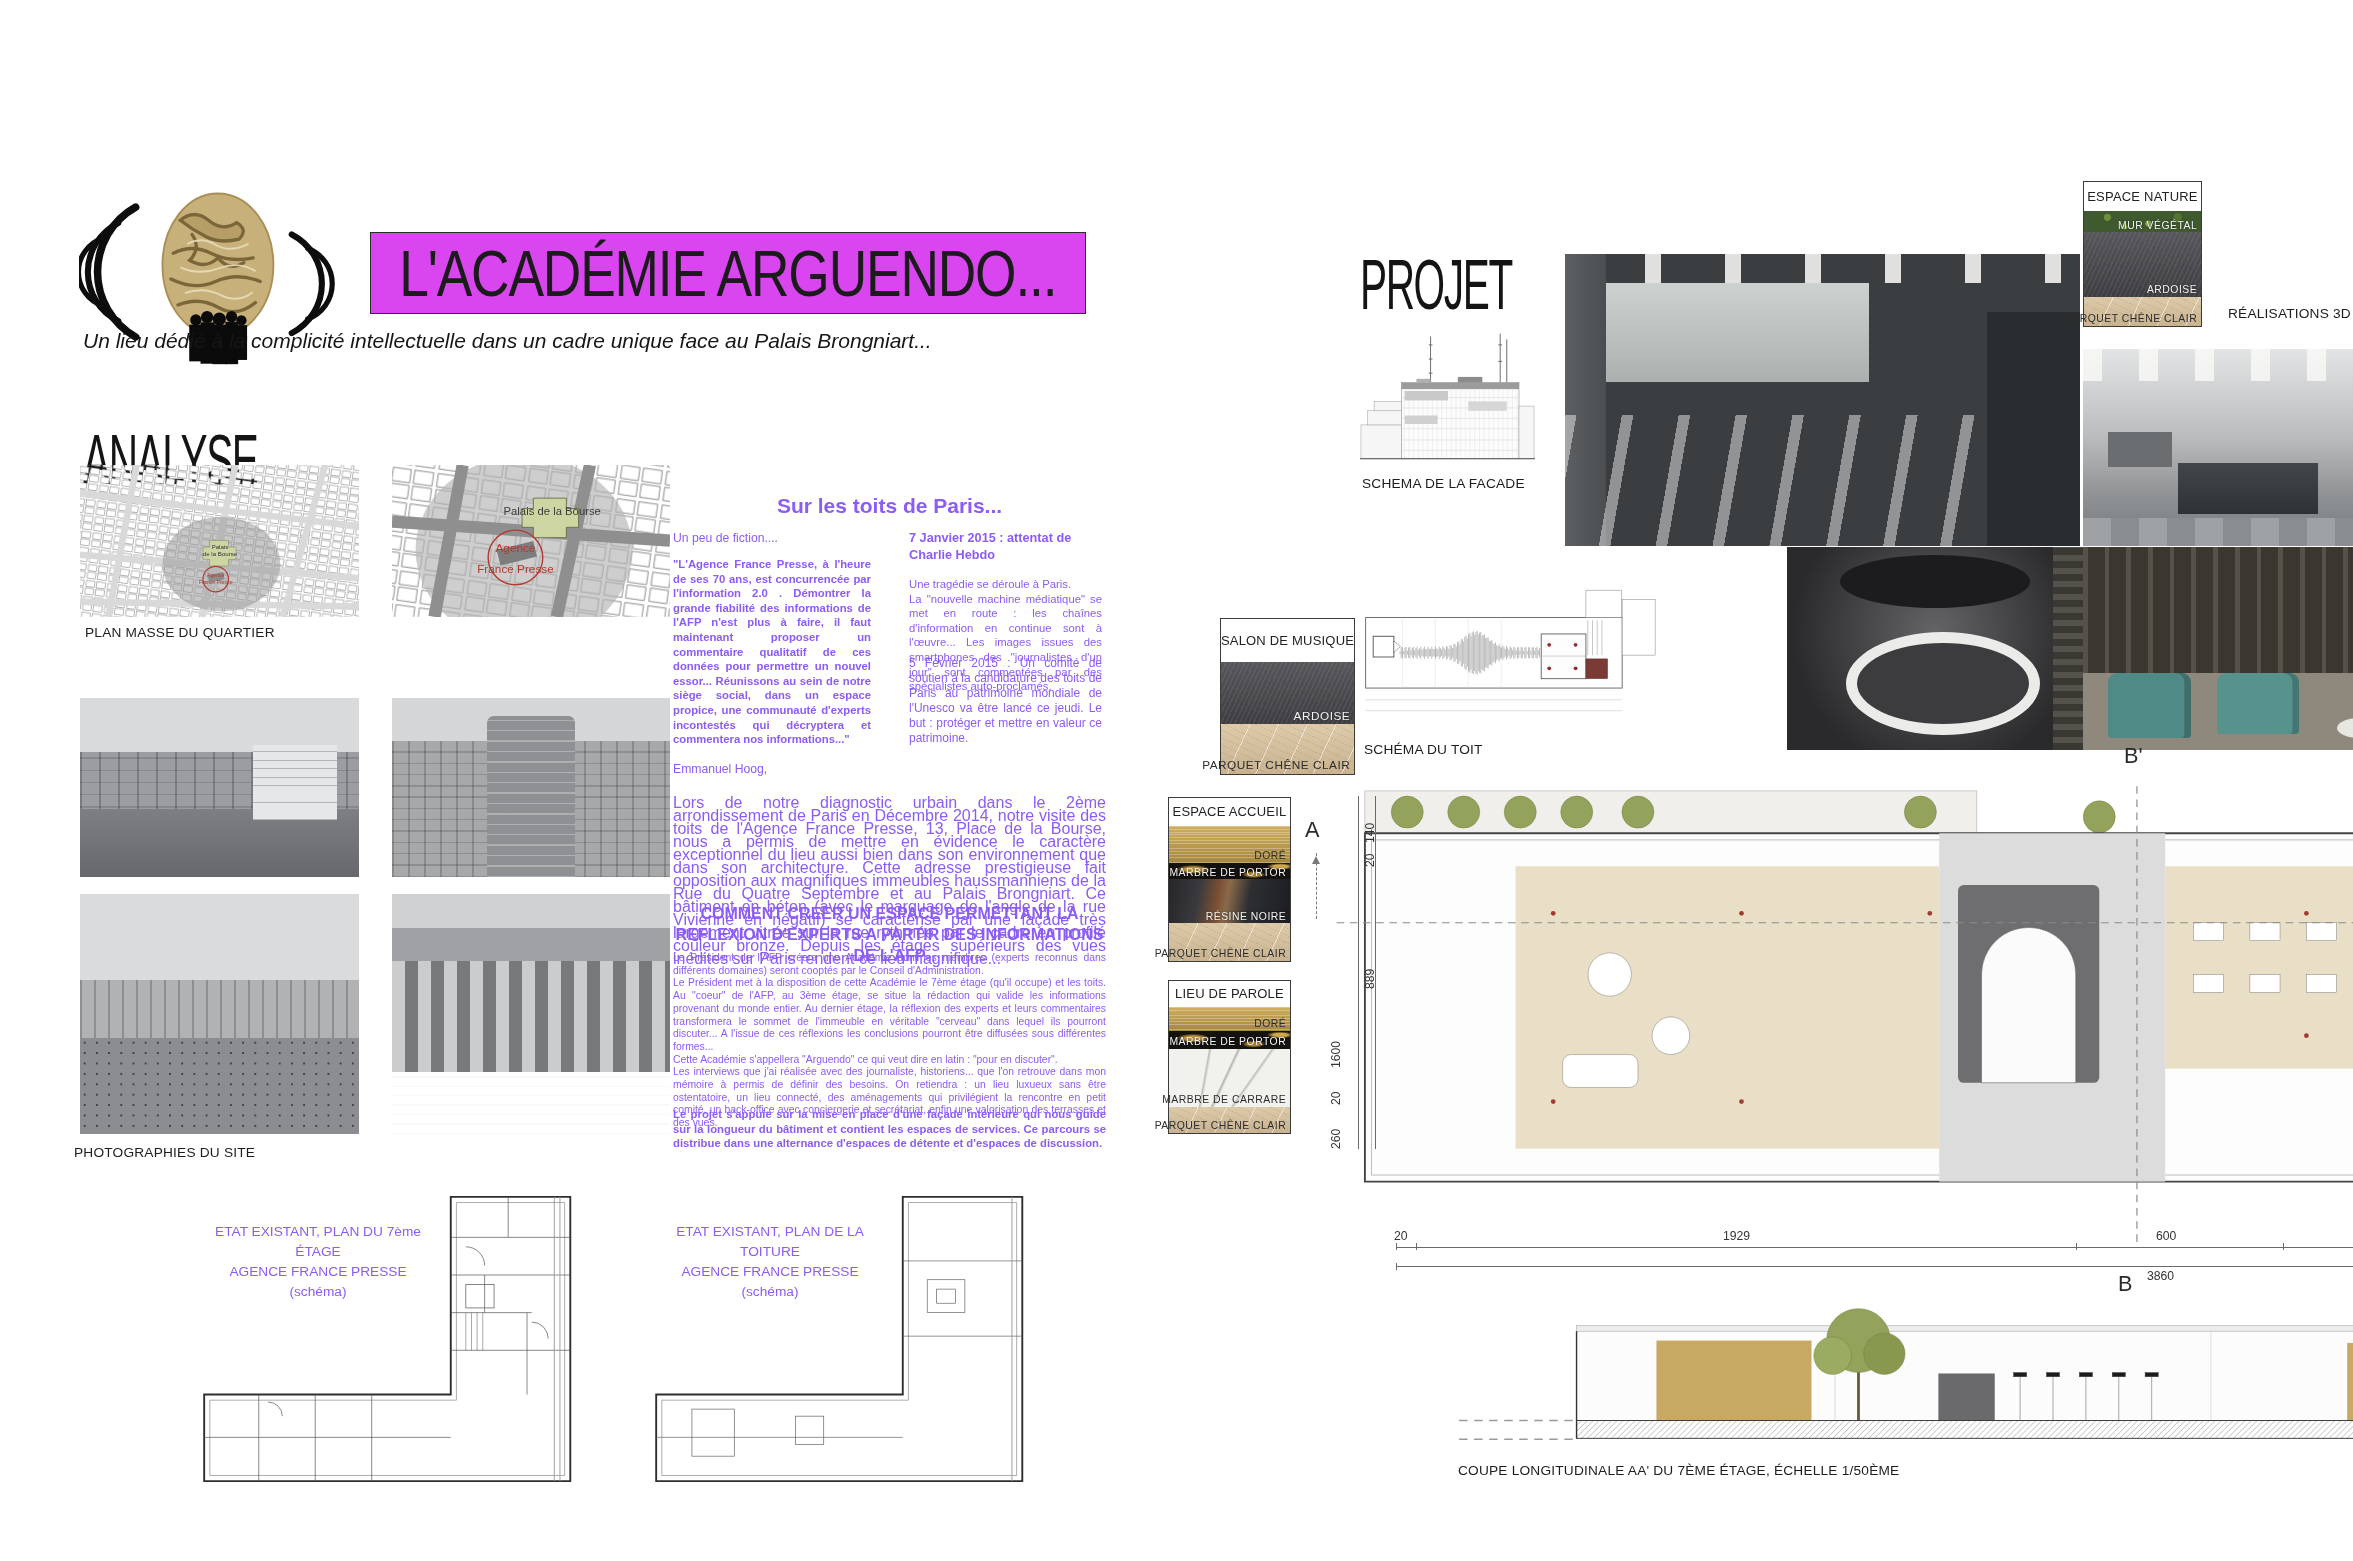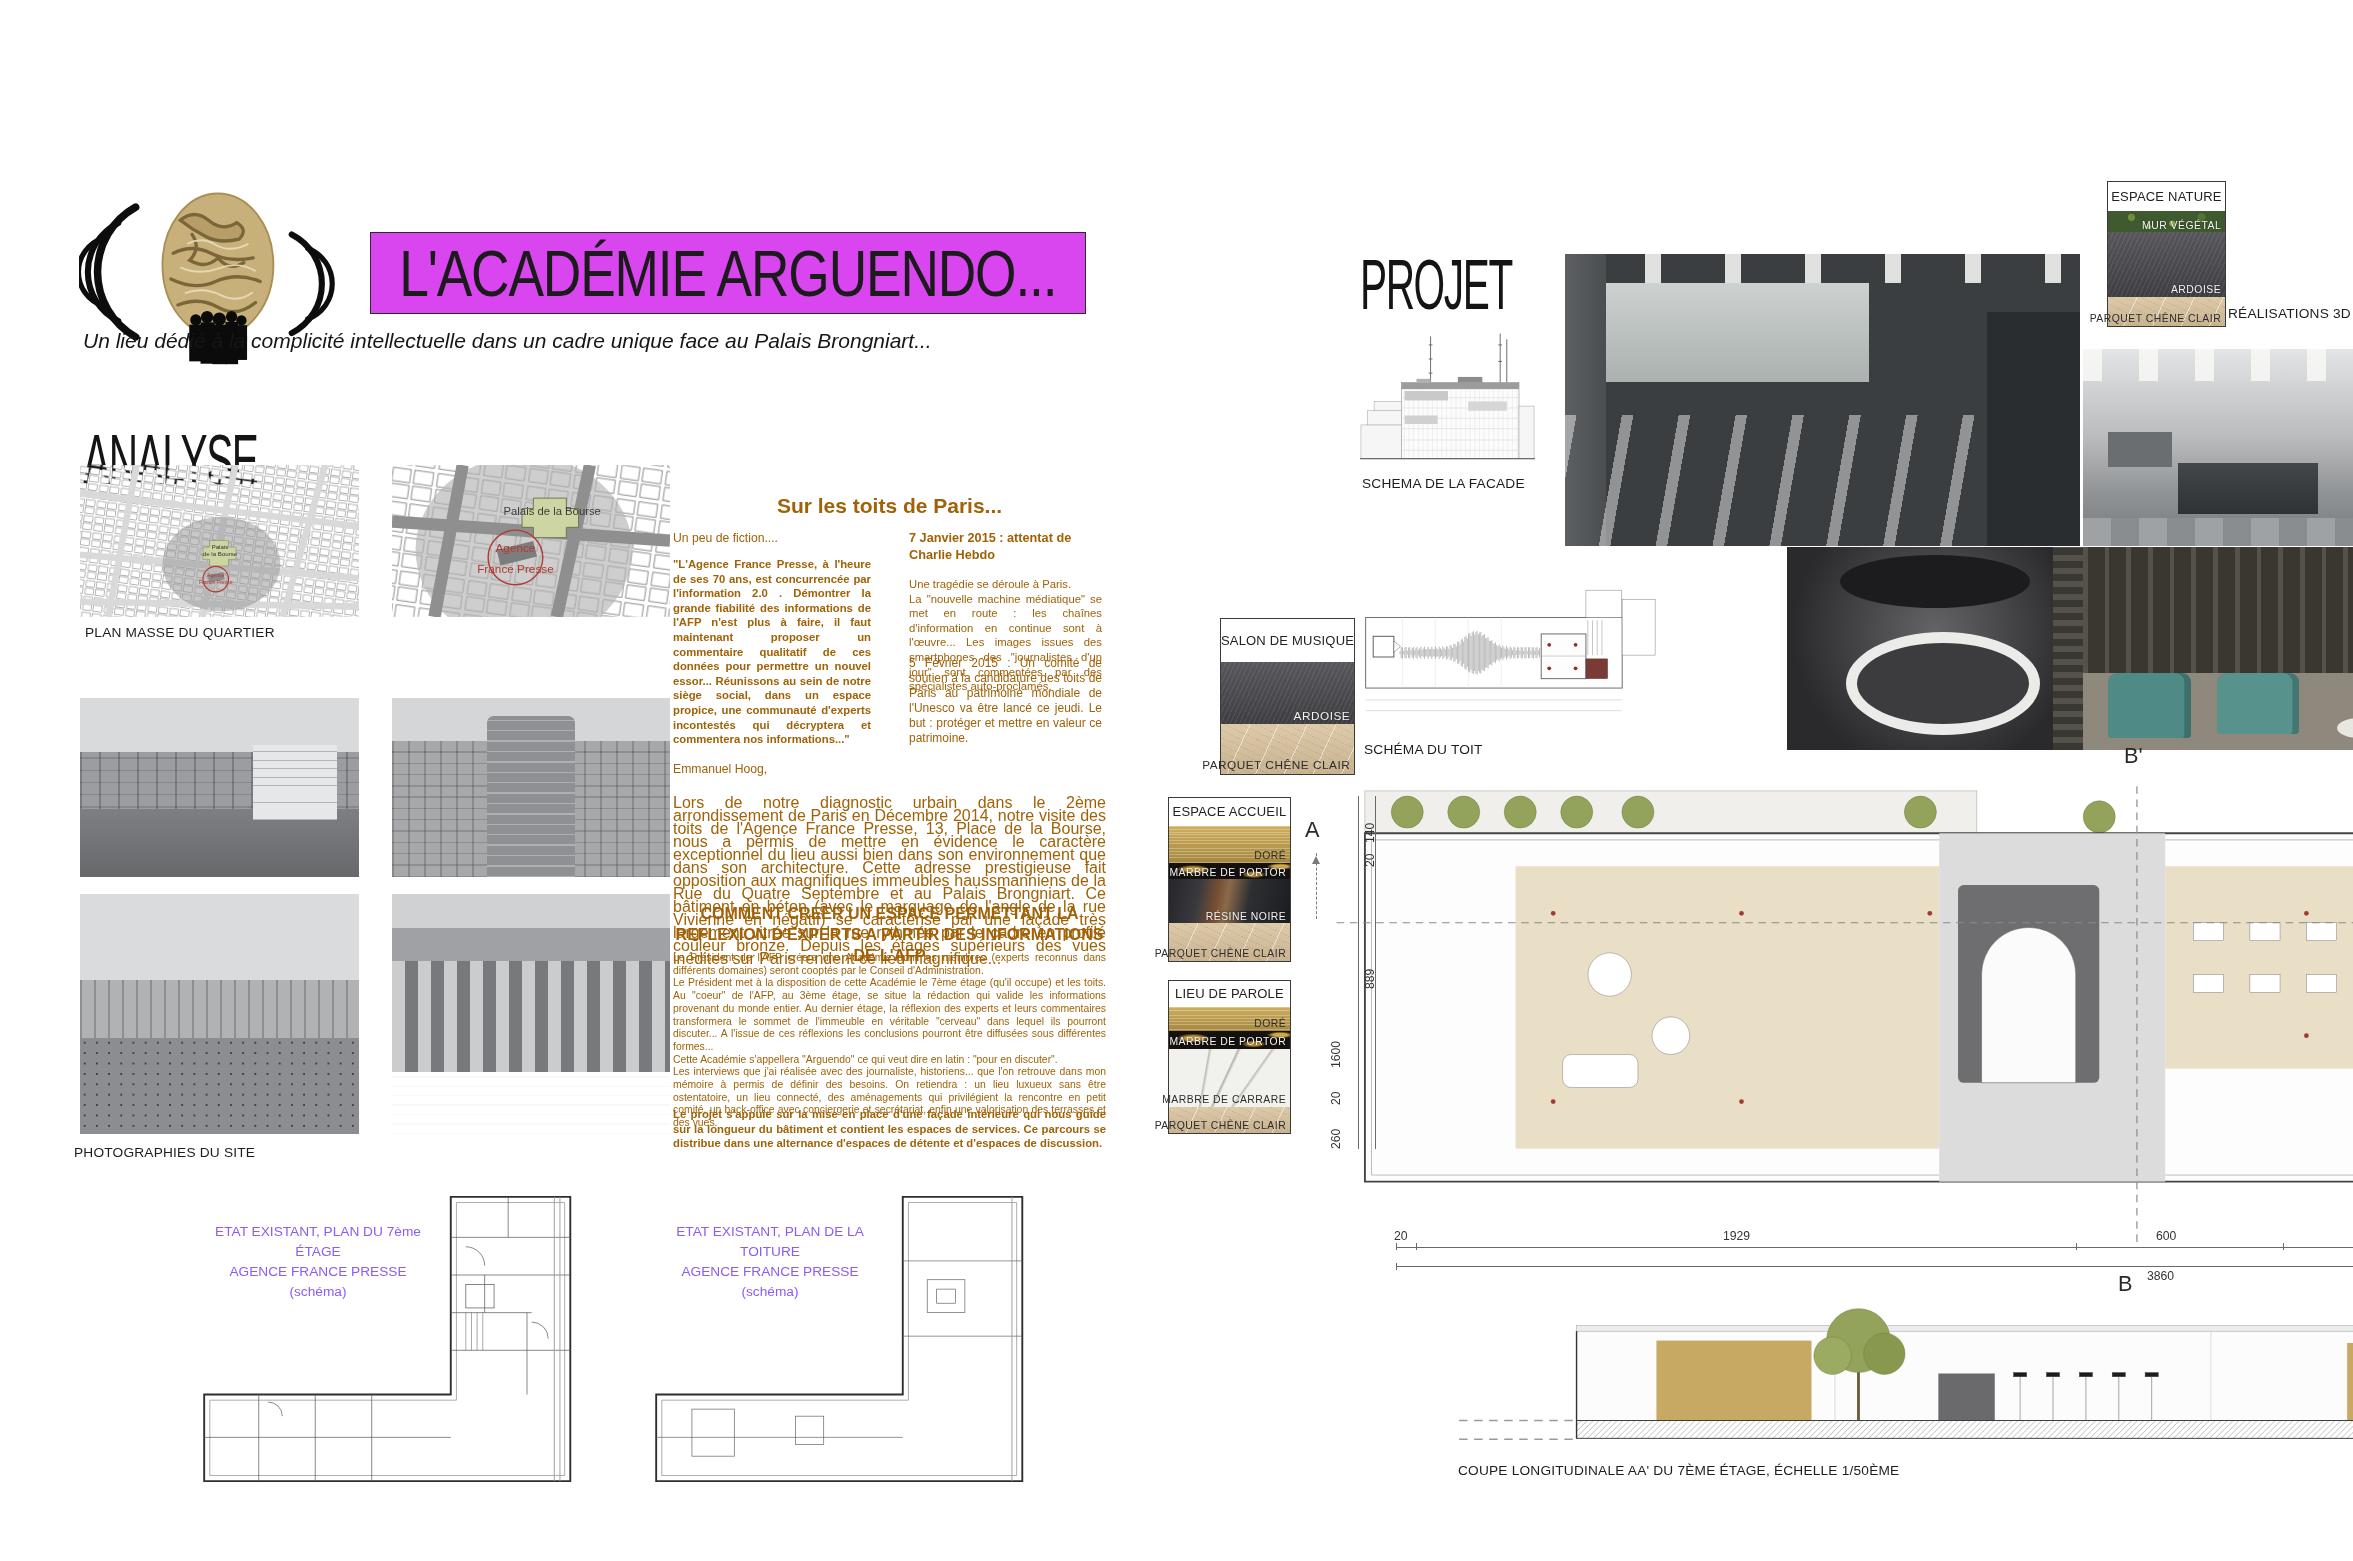--- a/index.html
+++ b/index.html
@@ -4,21 +4,21 @@
 <style>
   html,body{margin:0;padding:0;}
   body{width:3315px;height:1561px;background:#ffffff;font-family:"Liberation Sans",sans-serif;color:#111;position:relative;overflow:hidden;}
   .abs{position:absolute;}
   
   .title-box{left:370px;top:232px;width:714px;height:80px;border:1.9px solid #2b2b2b;display:flex;align-items:center;justify-content:center;background:#d946ef;}
   .title-box span{font-size:65px;letter-spacing:-1.4px;color:#1b1b1b;transform:scaleX(.82);white-space:nowrap;}
   .subtitle{left:83px;top:329px;font-size:21px;font-style:italic;color:#161616;white-space:nowrap;}
   .h1{font-size:70px;letter-spacing:-2.4px;color:#141414;transform:scaleX(.58);transform-origin:0 0;white-space:nowrap;}
   
-  .art{color:#a16207;}
+  .art{color:#8b5cf6;}
   .art-title{left:673px;top:494px;width:433px;text-align:center;font-weight:bold;font-size:21px;}
   .intro{left:673px;top:531px;width:198px;font-size:12.2px;}
   .quote{left:673px;top:557px;width:198px;font-size:11.3px;line-height:14.6px;font-weight:bold;text-align:justify;}
   .author{left:673px;top:762px;width:198px;font-size:12.2px;}
   .news-title{left:909px;top:530px;width:193px;font-size:12.7px;line-height:17px;font-weight:bold;}
   .news-body{left:909px;top:577px;width:193px;font-size:11.3px;line-height:14.6px;text-align:justify;white-space:pre-line;}
   .news2{left:909px;top:656px;width:193px;font-size:12px;line-height:15px;font-weight:normal;text-align:justify;}
   .para-site{left:673px;top:796px;width:433px;font-size:16px;line-height:13px;text-align:justify;}
   .question{left:673px;top:903px;width:433px;text-align:center;font-weight:bold;font-size:16px;line-height:21px;}
   .para-program{left:673px;top:952px;width:433px;font-size:10.4px;line-height:12.7px;text-align:justify;white-space:pre-line;}
@@ -639,21 +639,21 @@
       <div class="sw-band t-portor" style="height: 12%;">
         <span class="lbl light" style="font-size: 10.4px;">MARBRE DE PORTOR</span>
       </div>
       <div class="sw-band t-carrare" style="height: 38%;">
         <span class="lbl dark" style="font-size: 10.4px;">MARBRE DE CARRARE</span>
       </div>
       <div class="sw-band t-parquet" style="height: 17%;">
         <span class="lbl dark" style="font-size: 10.4px;">PARQUET CHÊNE CLAIR</span>
       </div>
     </div>
-    <div class="swatch" style="left: 2083px; top: 181px; width: 117px; height: 144px; margin-left: 24px;">
+    <div class="swatch" style="left: 2083px; top: 181px; width: 117px; height: 144px;">
       <div class="sw-head" style="height: 20%; font-size: 13px;">ESPACE NATURE</div>
       <div class="sw-band t-vegetal" style="height: 15%;">
         <span class="lbl light" style="font-size: 10.4px;">MUR VÉGÉTAL</span>
       </div>
       <div class="sw-band t-ardoise" style="height: 45%;">
         <span class="lbl light" style="font-size: 10.4px;">ARDOISE</span>
       </div>
       <div class="sw-band t-parquet" style="height: 20%;">
         <span class="lbl dark" style="font-size: 10.4px;">PARQUET CHÊNE CLAIR</span>
       </div>

